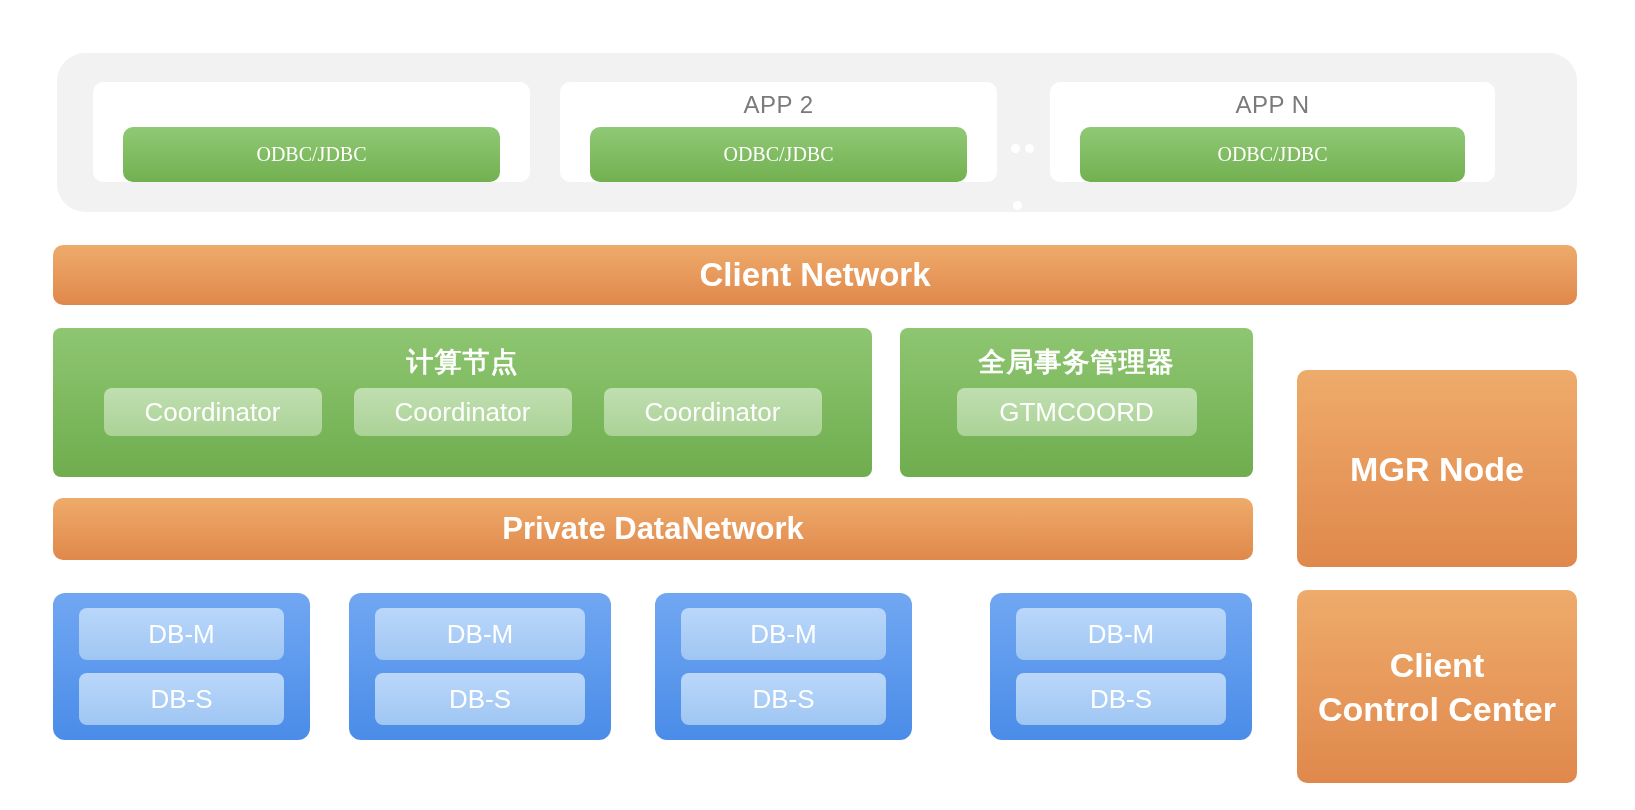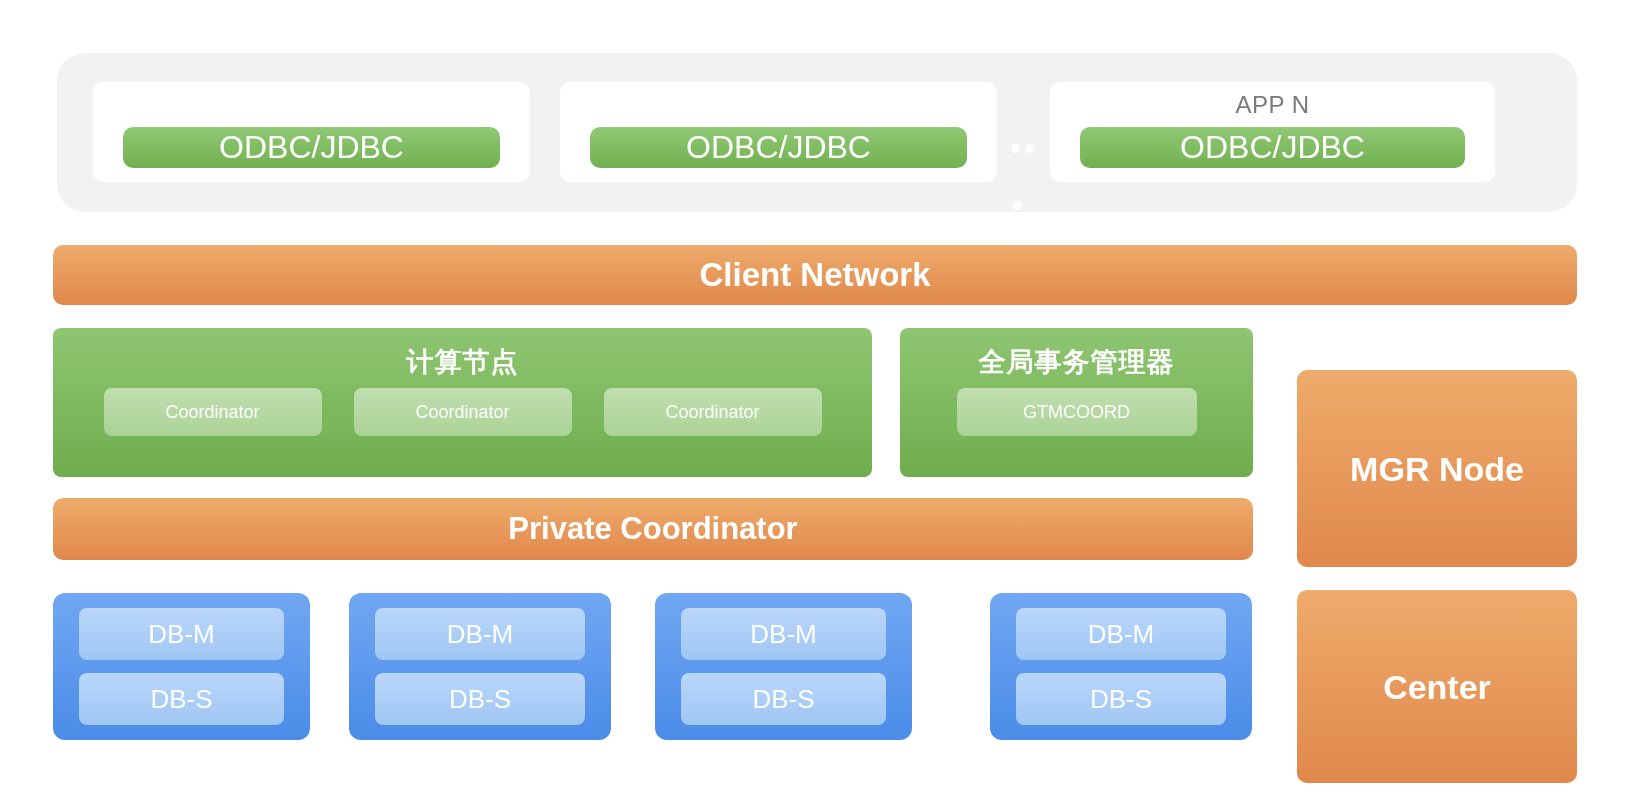--- a/index.html
+++ b/index.html
@@ -18,23 +18,23 @@
 
   
   .app-panel{position:absolute;left:57px;top:53px;width:1520px;height:159px;
     background:var(--panel-gray);border-radius:28px;}
   .app-card{position:absolute;top:29px;height:100px;background:#ffffff;border-radius:10px;}
   .app-card.c0{left:36px;width:437px;}
   .app-card.c1{left:503px;width:437px;}
   .app-card.c2{left:993px;width:445px;}
   .app-title{height:46px;display:flex;align-items:center;justify-content:center;
     font-size:24px;color:var(--app-title-gray);letter-spacing:.5px;}
-  .odbc-btn{position:absolute;left:30px;right:30px;top:45px;height:41px;border-radius:10px;
+  .odbc-btn{position:absolute;left:30px;right:30px;top:45px;height:55px;border-radius:10px;
     background:linear-gradient(180deg,var(--green-btn-top),var(--green-btn-bottom));
-    display:flex;align-items:center;justify-content:center;color:#fff;font-size:32px;}
+    display:flex;align-items:center;justify-content:center;color:#fff;font-size:20px;font-family:Liberation Serif, serif;}
   .dot{position:absolute;width:9px;height:9px;border-radius:50%;background:#ffffff;}
   .dot.d0{left:954px;top:91px;}
   .dot.d1{left:968px;top:91px;}
   .dot.d2{left:956px;top:148px;}
 
   
   .net-bar{position:absolute;border-radius:10px;color:#ffffff;
     background:linear-gradient(180deg,var(--orange-top),var(--orange-bottom));
     display:flex;align-items:center;justify-content:center;font-weight:600;}
   .client-net{left:53px;top:245px;width:1524px;height:60px;font-size:33px;}
@@ -43,21 +43,21 @@
   
   .green-box{position:absolute;top:328px;height:149px;border-radius:8px;
     background:linear-gradient(180deg,var(--green-top),var(--green-bottom));}
   .green-box.compute{left:53px;width:819px;}
   .green-box.gtm{left:900px;width:353px;}
   .green-title{height:60px;padding-top:8px;display:flex;align-items:center;justify-content:center;
     color:#fff;font-size:27px;font-weight:600;letter-spacing:1px;}
   .chip-row{display:flex;justify-content:center;gap:32px;}
   .green-chip{width:218px;height:48px;border-radius:8px;
     background:linear-gradient(180deg,var(--green-chip-top),var(--green-chip-bottom));
-    display:flex;align-items:center;justify-content:center;color:#fff;font-size:18px;}
+    display:flex;align-items:center;justify-content:center;color:#fff;font-size:26px;}
   .green-chip.wide{width:240px;}
 
   
   .orange-box{position:absolute;left:1297px;width:280px;border-radius:10px;
     background:linear-gradient(180deg,var(--orange-top),var(--orange-bottom));
     display:flex;flex-direction:column;align-items:center;justify-content:center;
     color:#fff;font-size:34px;font-weight:600;text-align:center;line-height:44px;margin-top:40px;}
   .mgr{top:330px;height:197px;}
   .cc{top:550px;height:193px;}
 
@@ -76,20 +76,21 @@
 </head>
 <body>
 
 <div class="canvas">
 
   <div class="app-panel">
     <div class="app-card c0">
       <div class="odbc-btn">ODBC/JDBC</div>
     </div>
     <div class="app-card c1">
+      <div class="app-title">APP 2</div>
       <div class="odbc-btn">ODBC/JDBC</div>
     </div>
     <div class="app-card c2">
       <div class="app-title">APP N</div>
       <div class="odbc-btn">ODBC/JDBC</div>
     </div>
     <div class="dot d0"></div>
     <div class="dot d1"></div>
     <div class="dot d2"></div>
   </div>
@@ -109,36 +110,37 @@
     <div class="green-title">全局事务管理器</div>
     <div class="chip-row">
       <div class="green-chip wide">GTMCOORD</div>
     </div>
   </div>
 
   <div class="orange-box mgr">
     <span>MGR Node</span>
   </div>
 
-  <div class="net-bar private-net">Private Coordinator</div>
+  <div class="net-bar private-net">Private DataNetwork</div>
 
   <div class="db-group g0">
     <div class="db-chip">DB-M</div>
     <div class="db-chip">DB-S</div>
   </div>
   <div class="db-group g1">
     <div class="db-chip">DB-M</div>
     <div class="db-chip">DB-S</div>
   </div>
   <div class="db-group g2">
     <div class="db-chip">DB-M</div>
     <div class="db-chip">DB-S</div>
   </div>
   <div class="db-group g3">
     <div class="db-chip">DB-M</div>
     <div class="db-chip">DB-S</div>
   </div>
 
   <div class="orange-box cc">
-    <span>Center</span>
+    <span>Client</span>
+    <span>Control Center</span>
   </div>
 
 </div>
 
 </body></html>

